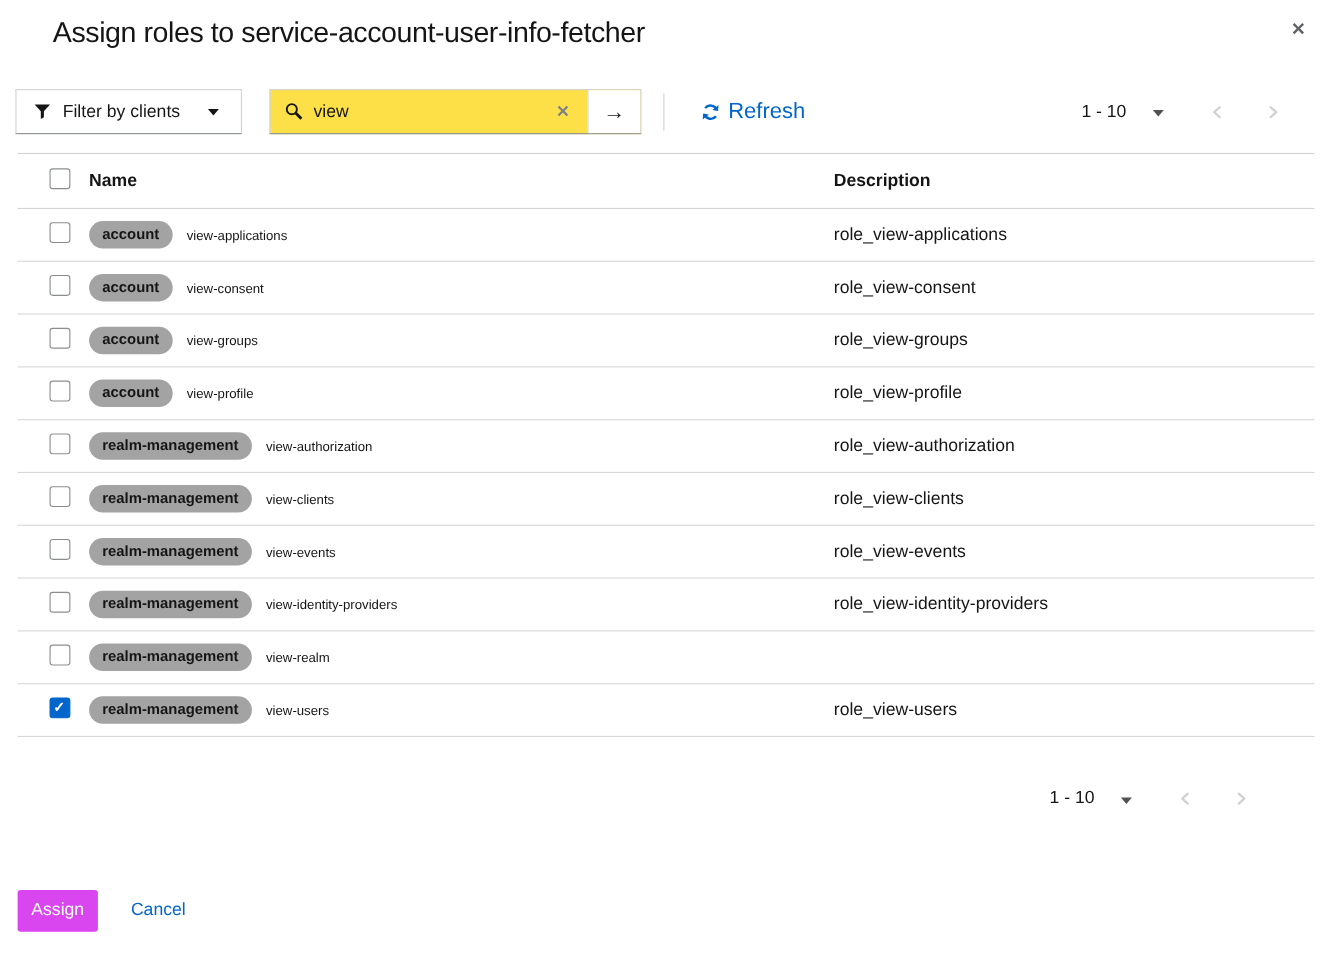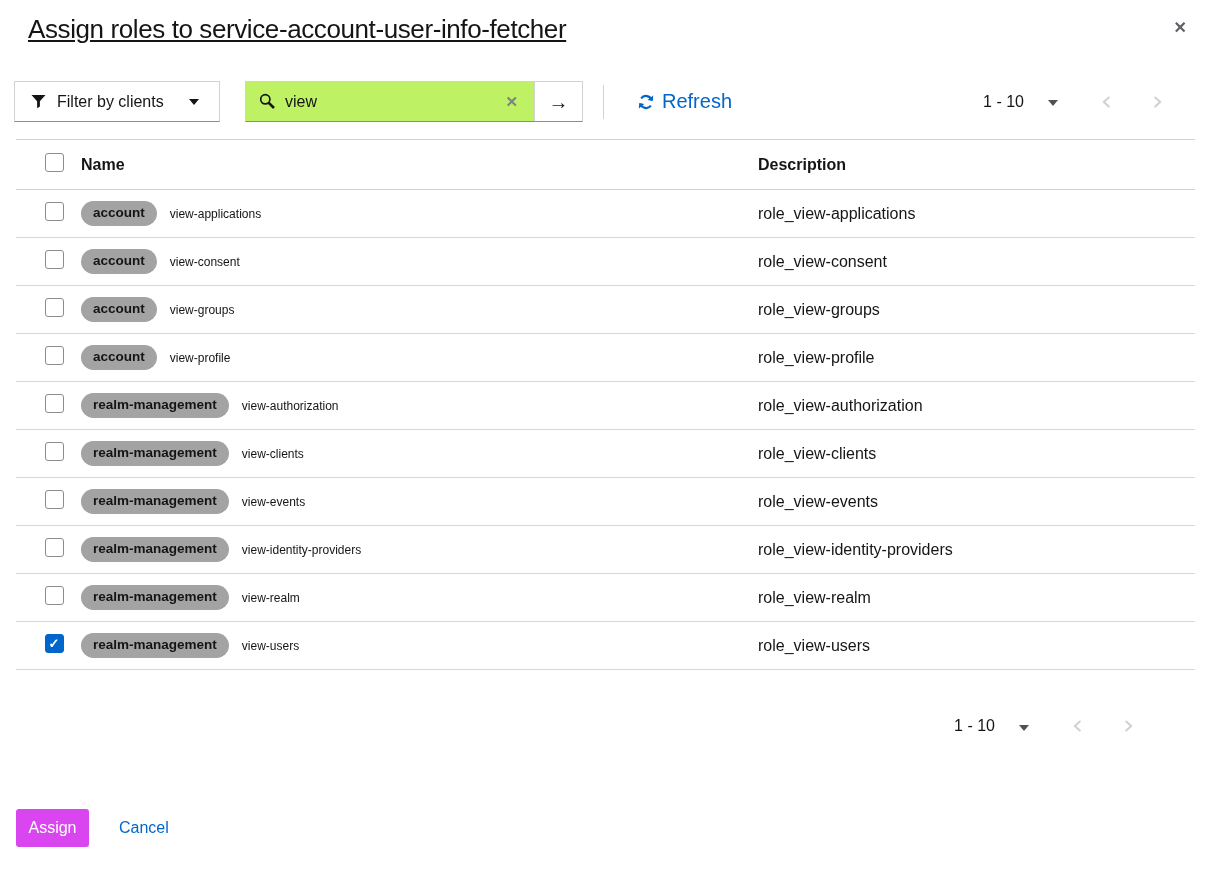--- a/index.html
+++ b/index.html
@@ -6,21 +6,21 @@
   html, body { width: 1211px; height: 869px; }
   body {
     font-family: "Liberation Sans", sans-serif;
     background: #ffffff;
     color: #151515;
     position: relative;
     font-size: 16px;
     overflow: hidden;
   }
   
-  .modal-header { padding: 14px 60px 0 28px; position: relative; text-decoration: underline; }
+  .modal-header { padding: 14px 60px 0 48px; position: relative; }
   .modal-title { font-size: 26px; font-weight: 500; letter-spacing: -0.4px; color: #151515; }
   .close-btn {
     position: absolute; top: 20px; right: 24px;
     background: none; border: none; cursor: pointer;
     color: #5f6368; font-size: 16px; font-weight: 700; line-height: 1;
     font-family: inherit;
   }
   
   .toolbar {
     display: flex; align-items: center;
@@ -36,21 +36,21 @@
   .filter-toggle .caret { margin-left: 14px; }
   .caret {
     display: inline-block; width: 0; height: 0;
     border-left: 5px solid transparent; border-right: 5px solid transparent;
     border-top: 6px solid #151515;
   }
   .caret.gray { border-top-color: #4f5255; }
   .search-group {
     display: flex; align-items: stretch;
     width: 338px; height: 41px; margin-left: 25px;
-    border: 1px solid #d2d2d2; border-bottom-color: #8a8d90; background: #bef264;
+    border: 1px solid #d2d2d2; border-bottom-color: #8a8d90; background: #fde047;
   }
   .search-field { flex: 1; display: flex; align-items: center; gap: 9px; padding: 0 6px 0 13px; min-width: 0; }
   .search-input {
     flex: 1; min-width: 0; border: none; outline: none;
     font-family: inherit; font-size: 16px; color: #151515; background: transparent;
   }
   .clear-btn {
     background: none; border: none; cursor: pointer;
     color: #7d8087; font-size: 15px; font-weight: 700; padding: 0 10px; line-height: 1;
     font-family: inherit;
@@ -261,21 +261,20 @@
     </div>
     <div class="desc-cell">role_view-identity-providers</div>
   </div>
 
   <div class="trow">
     <div><span class="cb"></span></div>
     <div class="name-cell">
       <span class="badge">realm-management</span>
       <span class="role-name">view-realm</span>
     </div>
-    <div class="desc-cell">role_view-realm</div>
   </div>
 
   <div class="trow">
     <div><span class="cb checked"></span></div>
     <div class="name-cell">
       <span class="badge">realm-management</span>
       <span class="role-name">view-users</span>
     </div>
     <div class="desc-cell">role_view-users</div>
   </div>

